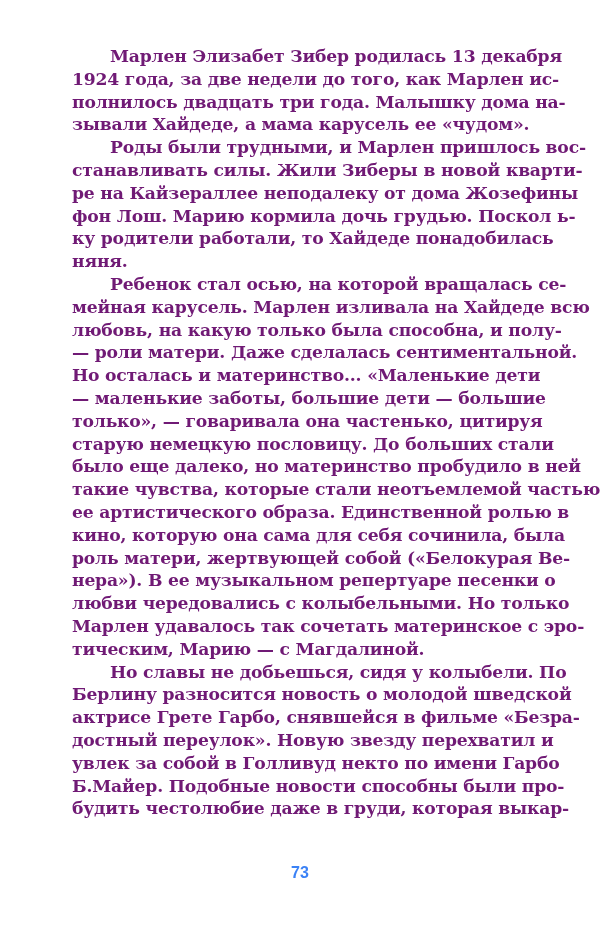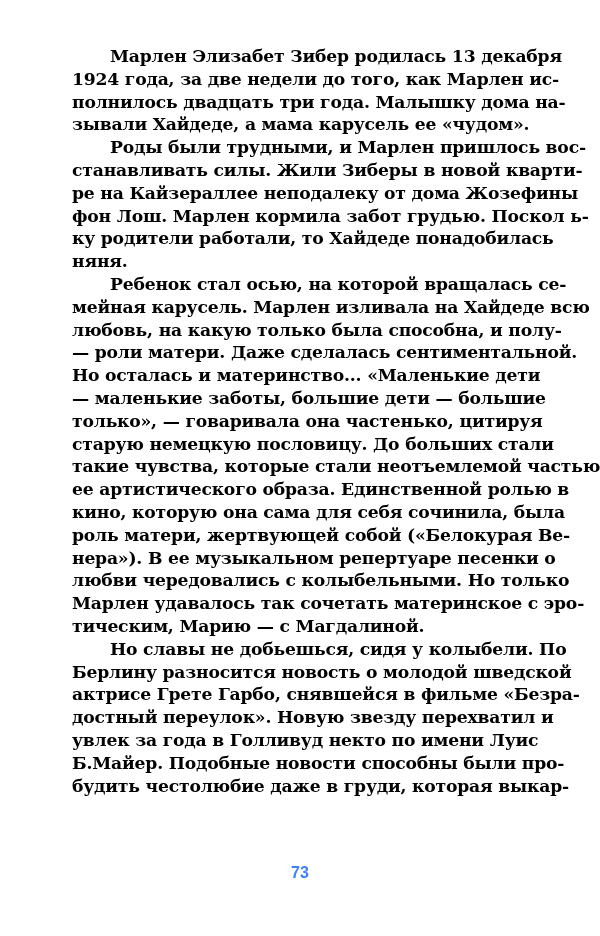--- a/index.html
+++ b/index.html
@@ -21,21 +21,21 @@
     background: #ffffff;
   }
   .text-column {
     position: absolute;
     left: 72px;
     top: 45px;
     width: 459px;
     font-family: "DejaVu Serif", serif;
     font-size: 17.2px;
     line-height: 22.8px;
-    color: #000000;
+    color: #701a75;
     font-weight: bold;
     letter-spacing: -0.2px;
   }
   .line {
     display: block;
     height: 22.8px;
     white-space: nowrap;
     text-align: justify;
     text-align-last: justify;
   }
@@ -67,49 +67,50 @@
       <span class="line indent">Марлен Элизабет Зибер родилась 13 декабря</span>
       <span class="line">1924 года, за две недели до того, как Марлен ис-</span>
       <span class="line">полнилось двадцать три года. Малышку дома на-</span>
       <span class="line last">зывали Хайдеде, а мама карусель ее «чудом».</span>
     </div>
 
     <div>
       <span class="line indent">Роды были трудными, и Марлен пришлось вос-</span>
       <span class="line">станавливать силы. Жили Зиберы в новой кварти-</span>
       <span class="line">ре на Кайзераллее неподалеку от дома Жозефины</span>
-      <span class="line">фон Лош. Марлен кормила забот грудью. Поскол ь-</span>
+      <span class="line">фон Лош. Марию кормила дочь грудью. Поскол ь-</span>
       <span class="line">ку родители работали, то Хайдеде понадобилась</span>
       <span class="line last">няня.</span>
     </div>
 
     <div>
       <span class="line indent">Ребенок стал осью, на которой вращалась се-</span>
       <span class="line">мейная карусель. Марлен изливала на Хайдеде всю</span>
       <span class="line">любовь, на какую только была способна, и полу-</span>
       <span class="line">— роли матери. Даже сделалась сентиментальной.</span>
       <span class="line">Но осталась и материнство... «Маленькие дети</span>
       <span class="line">— маленькие заботы, большие дети — большие</span>
       <span class="line">только», — говаривала она частенько, цитируя</span>
       <span class="line">старую немецкую пословицу. До больших стали</span>
+      <span class="line">было еще далеко, но материнство пробудило в ней</span>
       <span class="line">такие чувства, которые стали неотъемлемой частью</span>
       <span class="line">ее артистического образа. Единственной ролью в</span>
       <span class="line">кино, которую она сама для себя сочинила, была</span>
       <span class="line">роль матери, жертвующей собой («Белокурая Ве-</span>
       <span class="line">нера»). В ее музыкальном репертуаре песенки о</span>
       <span class="line">любви чередовались с колыбельными. Но только</span>
       <span class="line">Марлен удавалось так сочетать материнское с эро-</span>
       <span class="line last">тическим, Марию — с Магдалиной.</span>
     </div>
 
     <div>
       <span class="line indent">Но славы не добьешься, сидя у колыбели. По</span>
       <span class="line">Берлину разносится новость о молодой шведской</span>
       <span class="line">актрисе Грете Гарбо, снявшейся в фильме «Безра-</span>
       <span class="line">достный переулок». Новую звезду перехватил и</span>
-      <span class="line">увлек за года в Голливуд некто по имени Луис</span>
+      <span class="line">увлек за собой в Голливуд некто по имени Гарбо</span>
       <span class="line">Б.Майер. Подобные новости способны были про-</span>
       <span class="line">будить честолюбие даже в груди, которая выкар-</span>
     </div>
   </div>
 
   <div class="page-number">73</div>
 </div>
 
 </body></html>

